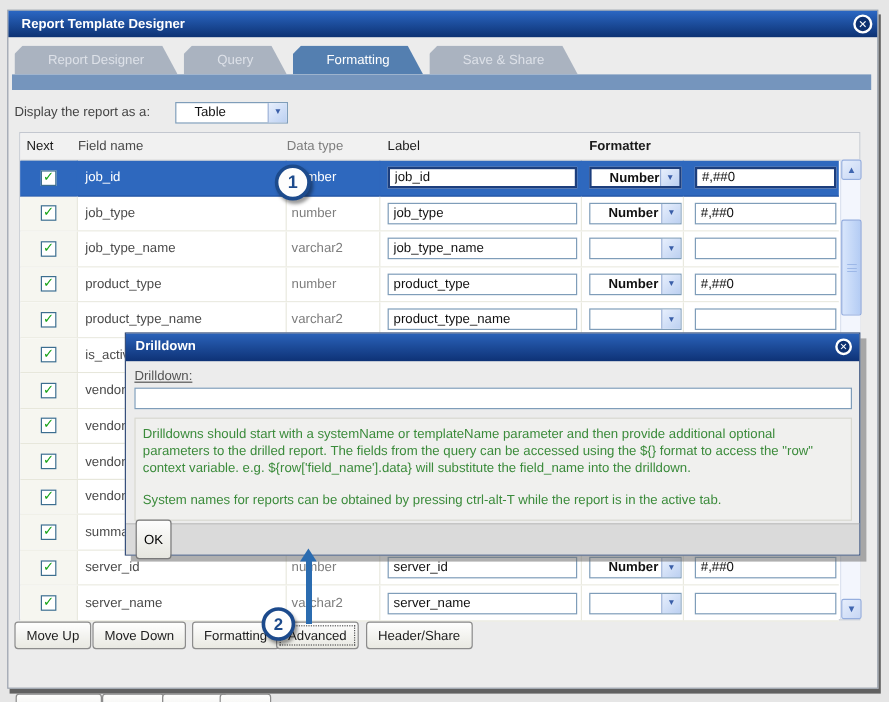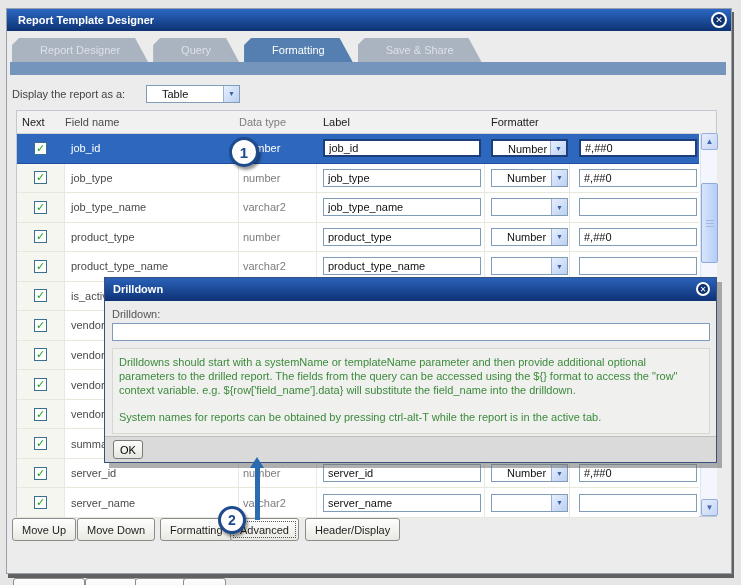--- a/index.html
+++ b/index.html
@@ -41,21 +41,21 @@
            background:#fff; border:1px solid #c3c7cf; }
   .thead { display:flex; height:23px; background:#f1f1f1; border-bottom:1px solid #d4d4d4; color:#1a1a1a;
            align-items:center; }
   .rows  { position:absolute; left:0; top:23px; width:682px; }
   .trow  { display:flex; height:29.54px; border-bottom:1px solid #e7e7db; background:#fff; align-items:center; }
   .cell  { height:100%; display:flex; align-items:center; border-right:1px solid #e9e9df; }
   .c-show  { width:48px;  justify-content:center; background:#f6f6f0; }
   .c-field { width:174px; padding-left:6px; color:#4a4a4a; overflow:hidden; white-space:nowrap; }
   .c-type  { width:78px;  padding-left:4px; color:#7d7d7d; }
   .c-label { width:168px; }
-  .c-fmt   { width:85px;  }
+  .c-fmt   { width:85px;font-weight:bold;  }
   .c-pat   { width:129px; border-right:none; }
   .thead .hcell { padding-left:0; border:none; background:none; }
   .thead .c-show { justify-content:flex-start; padding-left:5px; }
   .thead .c-pat  { padding-left:9px; }
   .thead .c-label,.thead .c-field { }
   .tinput { height:18px; border:1px solid #7f9db9; font-family:inherit; font-size:11px; padding:0 0 0 4px;
             margin-left:6px; width:158px; background:#fff; color:#111; }
   .tinput.pat { margin-left:9px; width:118px; }
   .c-fmt .combo { margin-left:6px; width:77px; }
 
@@ -90,28 +90,28 @@
 
   
   .dialog { position:absolute; left:104px; top:277px; width:613px; height:186px;
             background:#ececec; border:1px solid #37507c; box-shadow:5px 5px 0 rgba(110,110,110,.55); }
   .dlg-title { height:23px; background:linear-gradient(#2a62b9,#0e3276); color:#fff; font-weight:bold;
                line-height:23px; padding-left:8px; position:relative; }
   .dlg-close { position:absolute; right:6px; top:4px; width:14px; height:14px; border-radius:50%;
                background:#0d3070; border:2px solid #fff; color:#fff; font-size:8px; font-weight:bold;
                display:flex; align-items:center; justify-content:center; cursor:pointer; }
   .dlg-body { position:absolute; left:0; top:23px; right:0; bottom:26px; padding:7px; }
-  .dlg-label { color:#555; margin-bottom:3px; }
+  .dlg-label { color:#555; margin-bottom:3px;text-decoration:underline; }
   .dlg-input { width:598px; height:18px; border:1px solid #7f9db9; background:#fff; font-family:inherit; font-size:11px; padding-left:4px; }
   .dlg-help { margin-top:7px; width:598px; height:86px; background:#f0f0ee; border:1px solid #d8d8d0;
               color:#3b8b3b; padding:6px 6px 0 6px; line-height:14px; }
   .dlg-help p + p { margin-top:13px; }
   .dlg-footer { position:absolute; left:0; right:0; bottom:0; height:26px; background:#dadada;
                 border-top:1px solid #bfbfbf; display:flex; align-items:center; padding-left:8px; }
-  .ok-btn { width:30px; height:19px; border:1px solid #7a7a7a; border-radius:3px;
+  .ok-btn { width:30px; height:33px; border:1px solid #7a7a7a; border-radius:3px;
             background:linear-gradient(#fdfdfd,#e6e6df); font-family:inherit; font-size:11px; cursor:pointer; }
 
   
   .callout { position:absolute; border-radius:50%; background:#fdfdfd; border:3px solid #1c4a8c;
              color:#1c4a8c; font-weight:bold; display:flex; align-items:center; justify-content:center;
              box-shadow:2px 3px 3px rgba(0,0,0,.4); z-index:30; }
   .callout.c1 { left:229px; top:137px; width:30px; height:30px; font-size:15px; }
   .callout.c2 { left:218px; top:506px; width:28px; height:28px; font-size:14px; }
   .arrow-shaft { position:absolute; left:255px; top:467px; width:5px; height:53px; background:#2b6cb0; z-index:25; }
   .arrow-head  { position:absolute; left:250px; top:457px; width:0; height:0; z-index:25;
@@ -436,21 +436,21 @@
         <div class="grip"></div>
       </div>
     <div class="sbtn down">▼</div>
   </div>
 
   <div id="btnrow1">
       <button class="btn" style="left: 12px;">Move Up</button>
       <button class="btn" style="left: 77px;">Move Down</button>
       <button class="btn" style="left: 160px;">Formatting</button>
       <button class="btn focused" style="left: 230px;">Advanced</button>
-      <button class="btn" style="left: 305px;">Header/Display</button>
+      <button class="btn" style="left: 305px;">Header/Share</button>
     </div>
   <div id="btnrow2">
       <button class="btn row2" style="left: 13px;">&lt; Previous</button>
       <button class="btn row2" style="left: 85px;">Next &gt;</button>
       <button class="btn row2" style="left: 135px;">Cancel</button>
       <button class="btn row2" style="left: 183px;">Help</button>
     </div>
 
   <div class="dialog">
     <div class="dlg-title">

